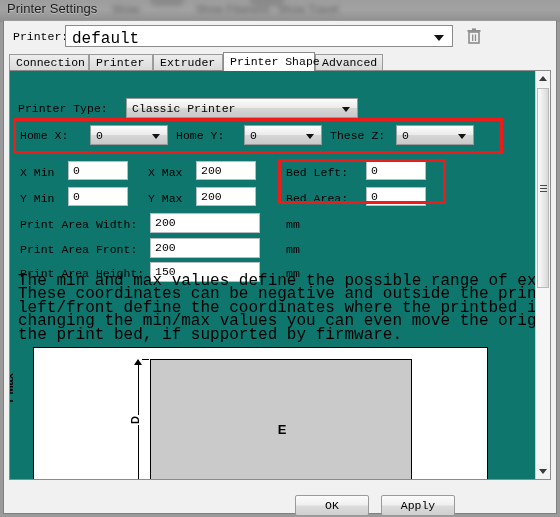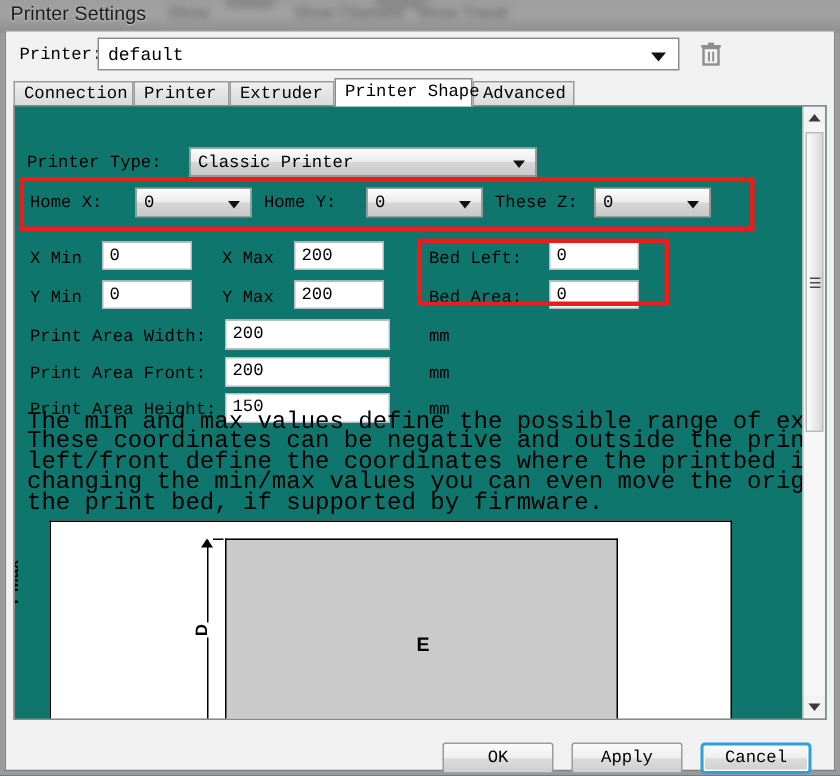--- a/index.html
+++ b/index.html
@@ -50,21 +50,21 @@
   }
 
   
   .printer-row{ position:absolute; left:0; top:0; width:552px; height:31px; }
   .lbl{ color:#000; white-space:nowrap; }
   #printer-label{ position:absolute; left:9px; top:9px; font-size:11.5px; }
   #printer-combo{
     position:absolute; left:61px; top:4px; width:388px; height:22px;
     background:#fff; border:1px solid #8b8b8b;
   }
-  #printer-combo .val{ position:absolute; left:6px; top:4px; font-size:12px; }
+  #printer-combo .val{ position:absolute; left:6px; top:4px; font-size:16px; }
   #printer-combo .arrow{
     position:absolute; right:8px; top:9px;
     width:0;height:0;border-left:5px solid transparent;border-right:5px solid transparent;
     border-top:6px solid #111;
   }
   #delete-printer{ position:absolute; left:460px; top:5px; width:20px; height:20px; }
 
   
   .tabs{ position:absolute; left:5px; top:31px; height:19px; }
   .tab{
@@ -329,15 +329,14 @@
         </div>
       <div class="sb-btn down">
           <i></i>
         </div>
     </div>
   </div>
 
   <div id="footer">
     <div class="btn" style="left:291px">OK</div>
     <div class="btn" style="left:377px">Apply</div>
-    <div class="btn focus" style="left:463px">Cancel</div>
   </div>
 </div>
 
 </body></html>

